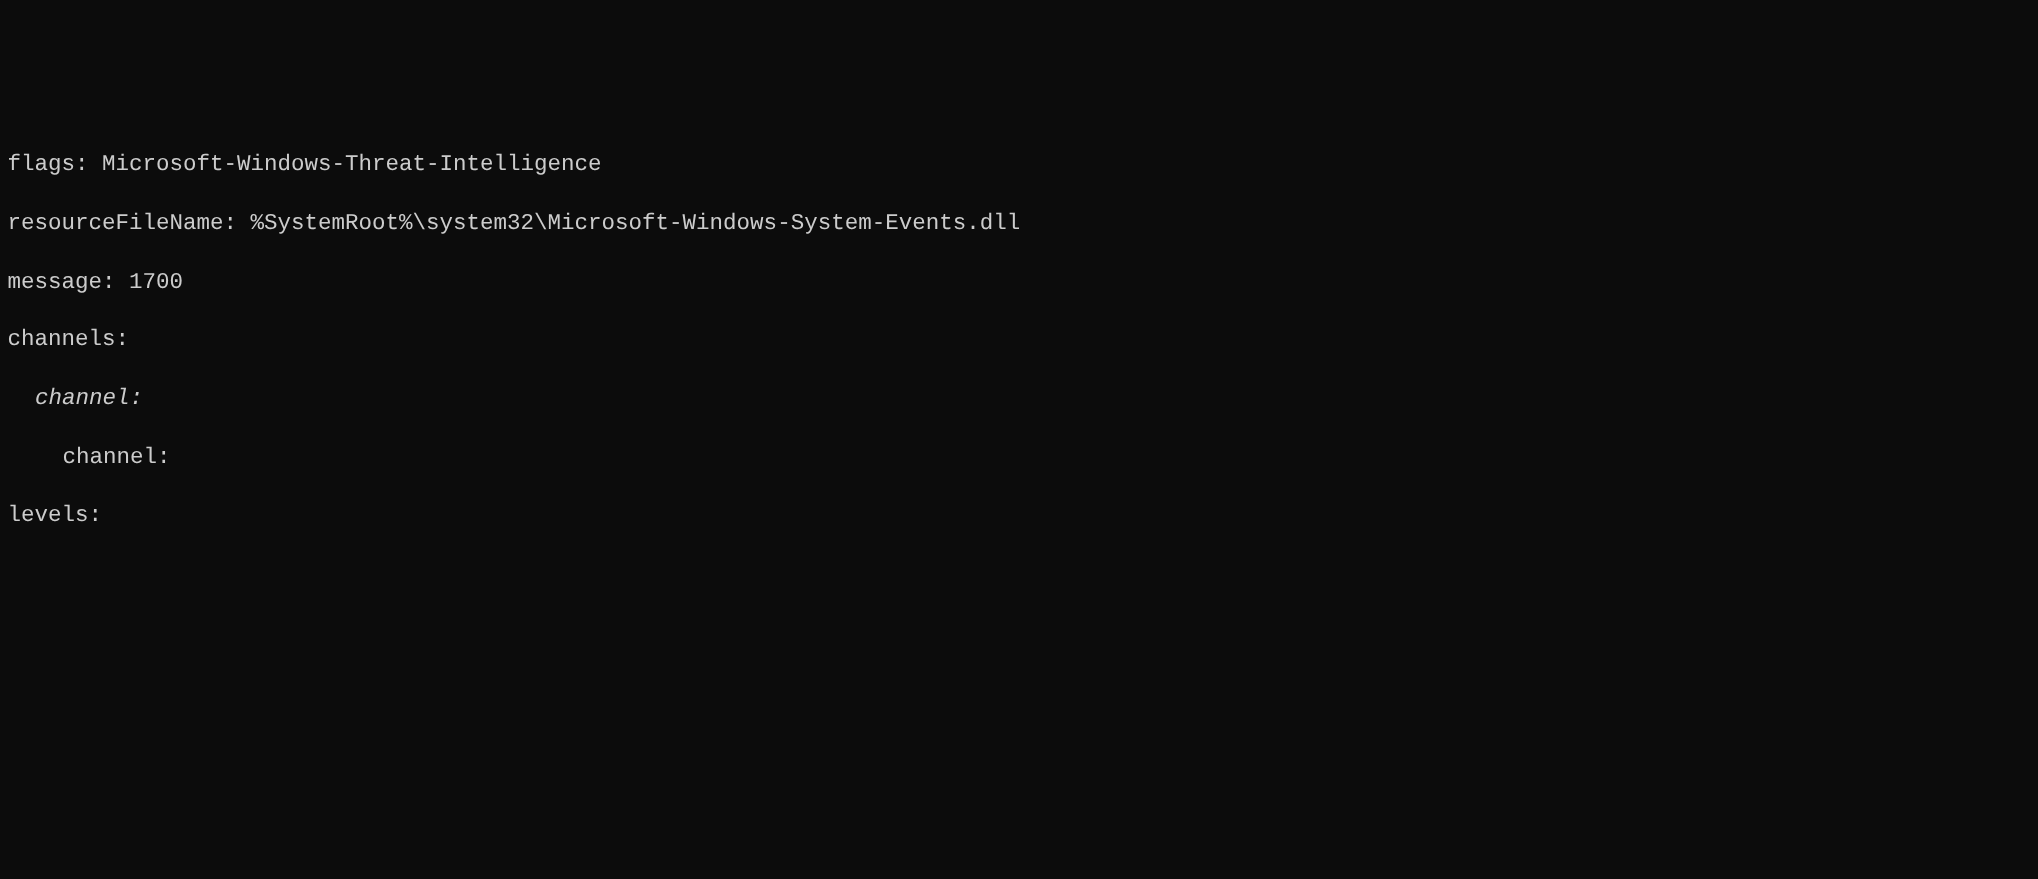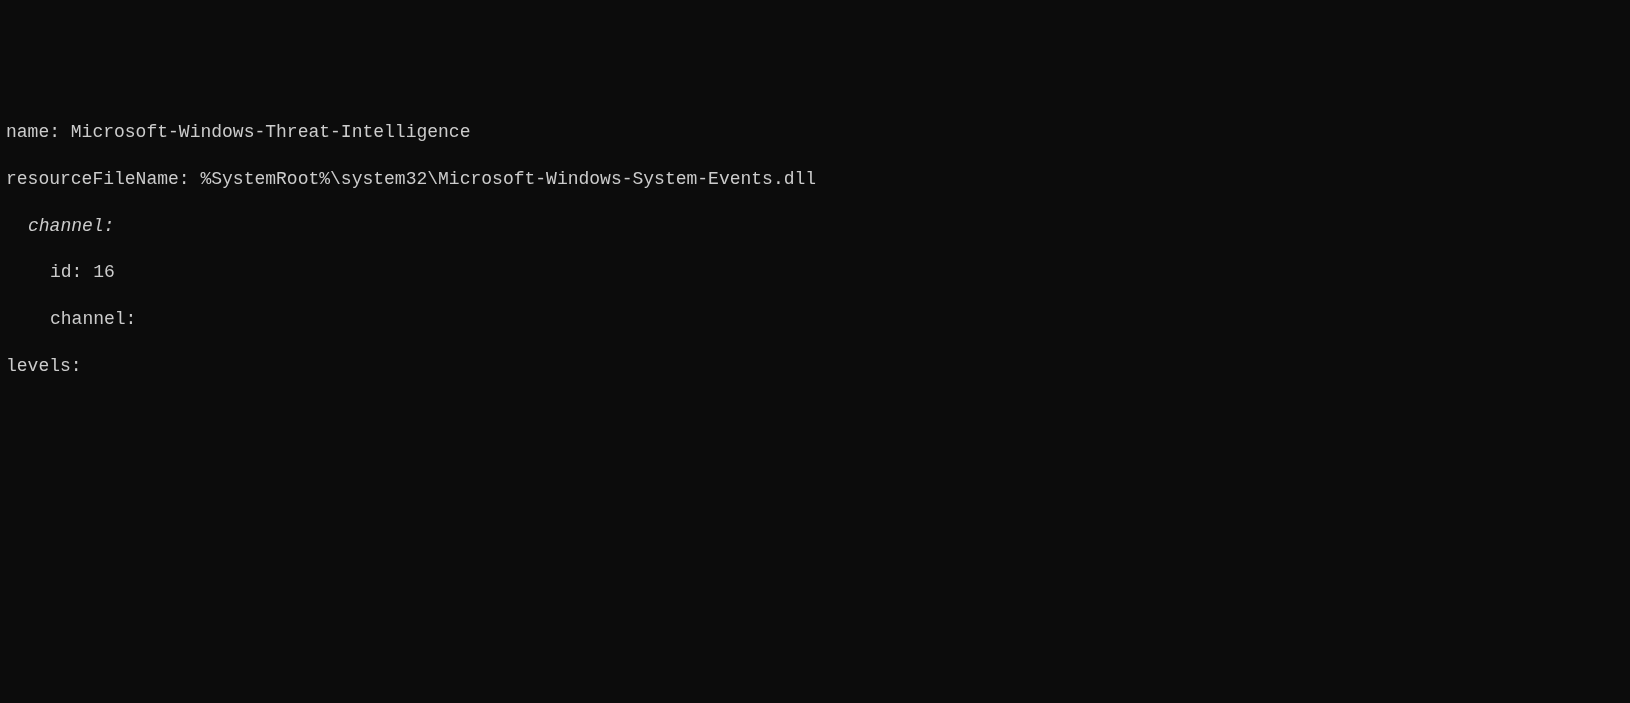--- a/index.html
+++ b/index.html
@@ -24,24 +24,25 @@
     }
     .i1 { padding-left: 22px; font-style: italic; }
     .i2 { padding-left: 44px; }
   </style>
 </head>
 <body>
 
 
 
 <div>
-<span class="line">name: Microsoft-Windows-Threat-Intelligence</span>
+<span class="line">flags: Microsoft-Windows-Threat-Intelligence</span>
 <span class="line">resourceFileName: %SystemRoot%\system32\Microsoft-Windows-System-Events.dll</span>
+<span class="line">message: 1700</span>
+<span class="line">channels:</span>
 <span class="line i1">channel:</span>
-<span class="line i2">id: 16</span>
 <span class="line i2">channel:</span>
 <span class="line">levels:</span>
 
 
 
 
 
 
 
 

